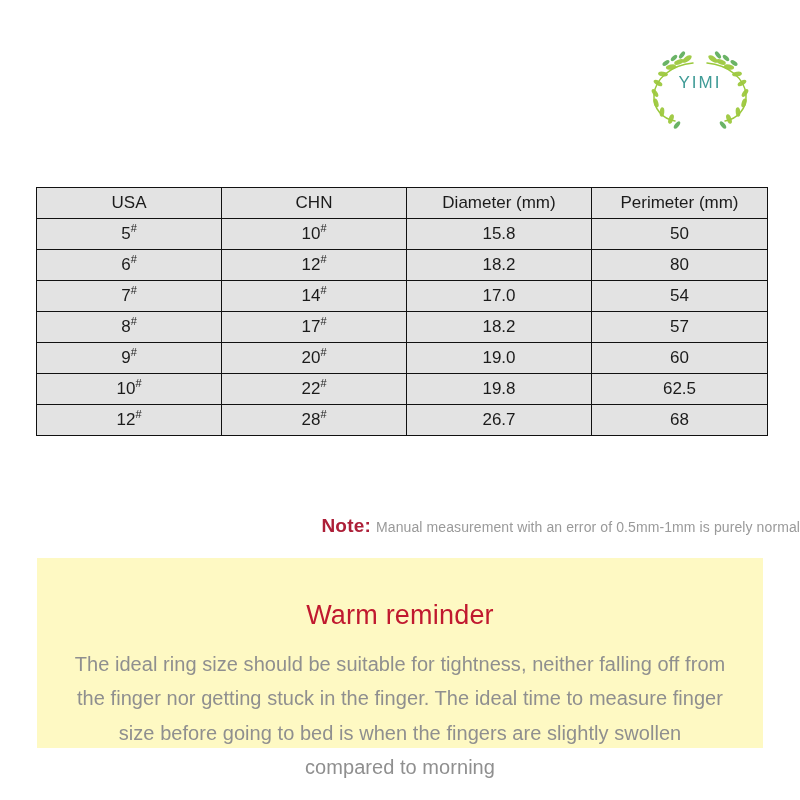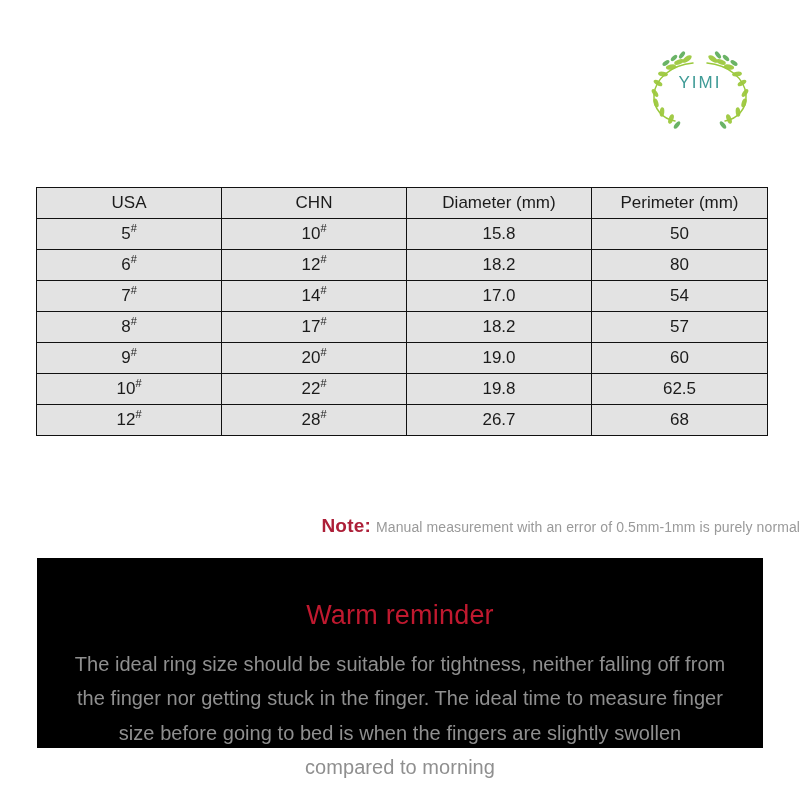--- a/index.html
+++ b/index.html
@@ -127,21 +127,21 @@
     margin-left: 5px;
   }
 
   
   .reminder-panel {
     position: absolute;
     left: 37px;
     top: 558px;
     width: 726px;
     height: 190px;
-    background: #000000;
+    background: #fef9c3;
   }
   .reminder-title {
     margin-top: 42px;
     text-align: center;
     font-family: "Liberation Sans", sans-serif;
     font-size: 27px;
     font-weight: 400;
     color: #c0192f;
     letter-spacing: 0.2px;
   }

